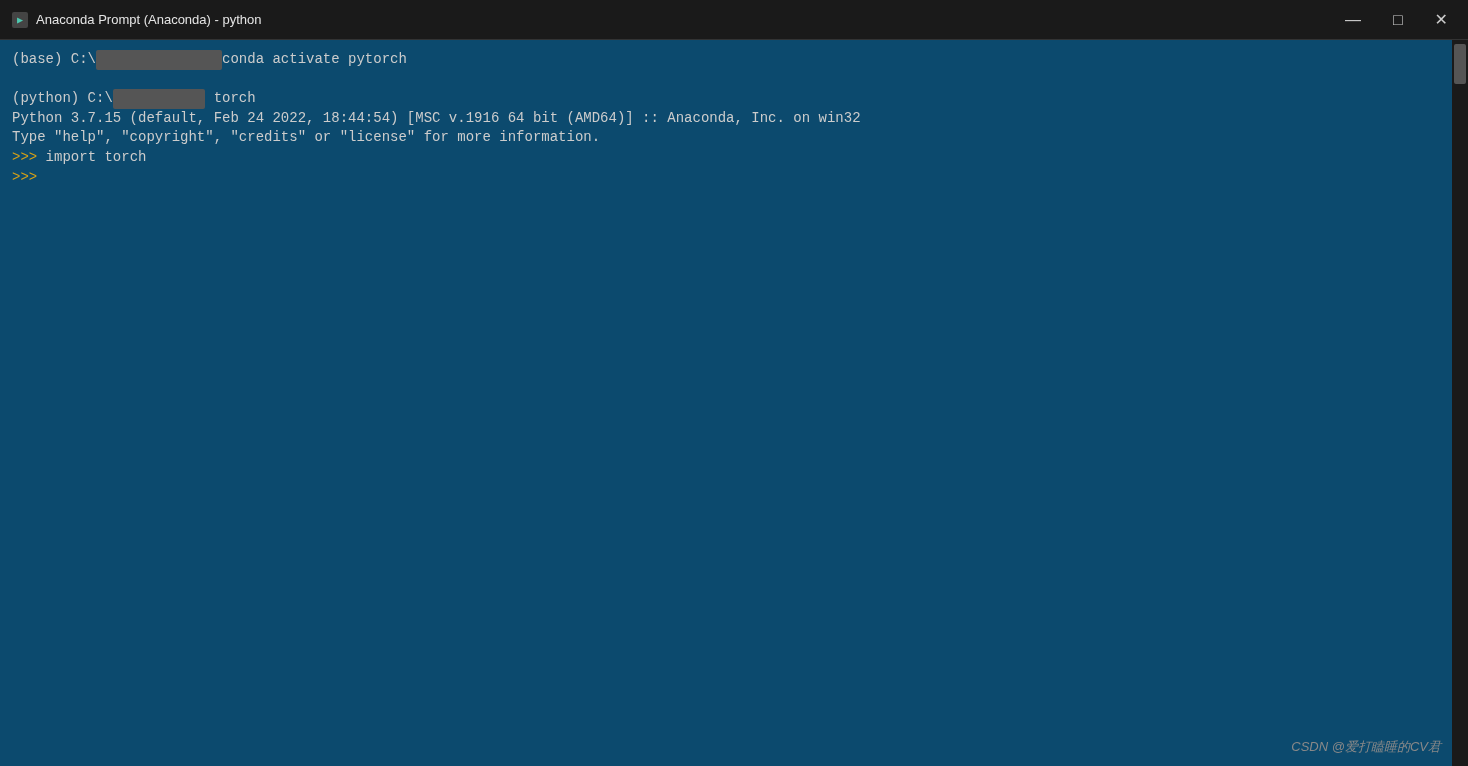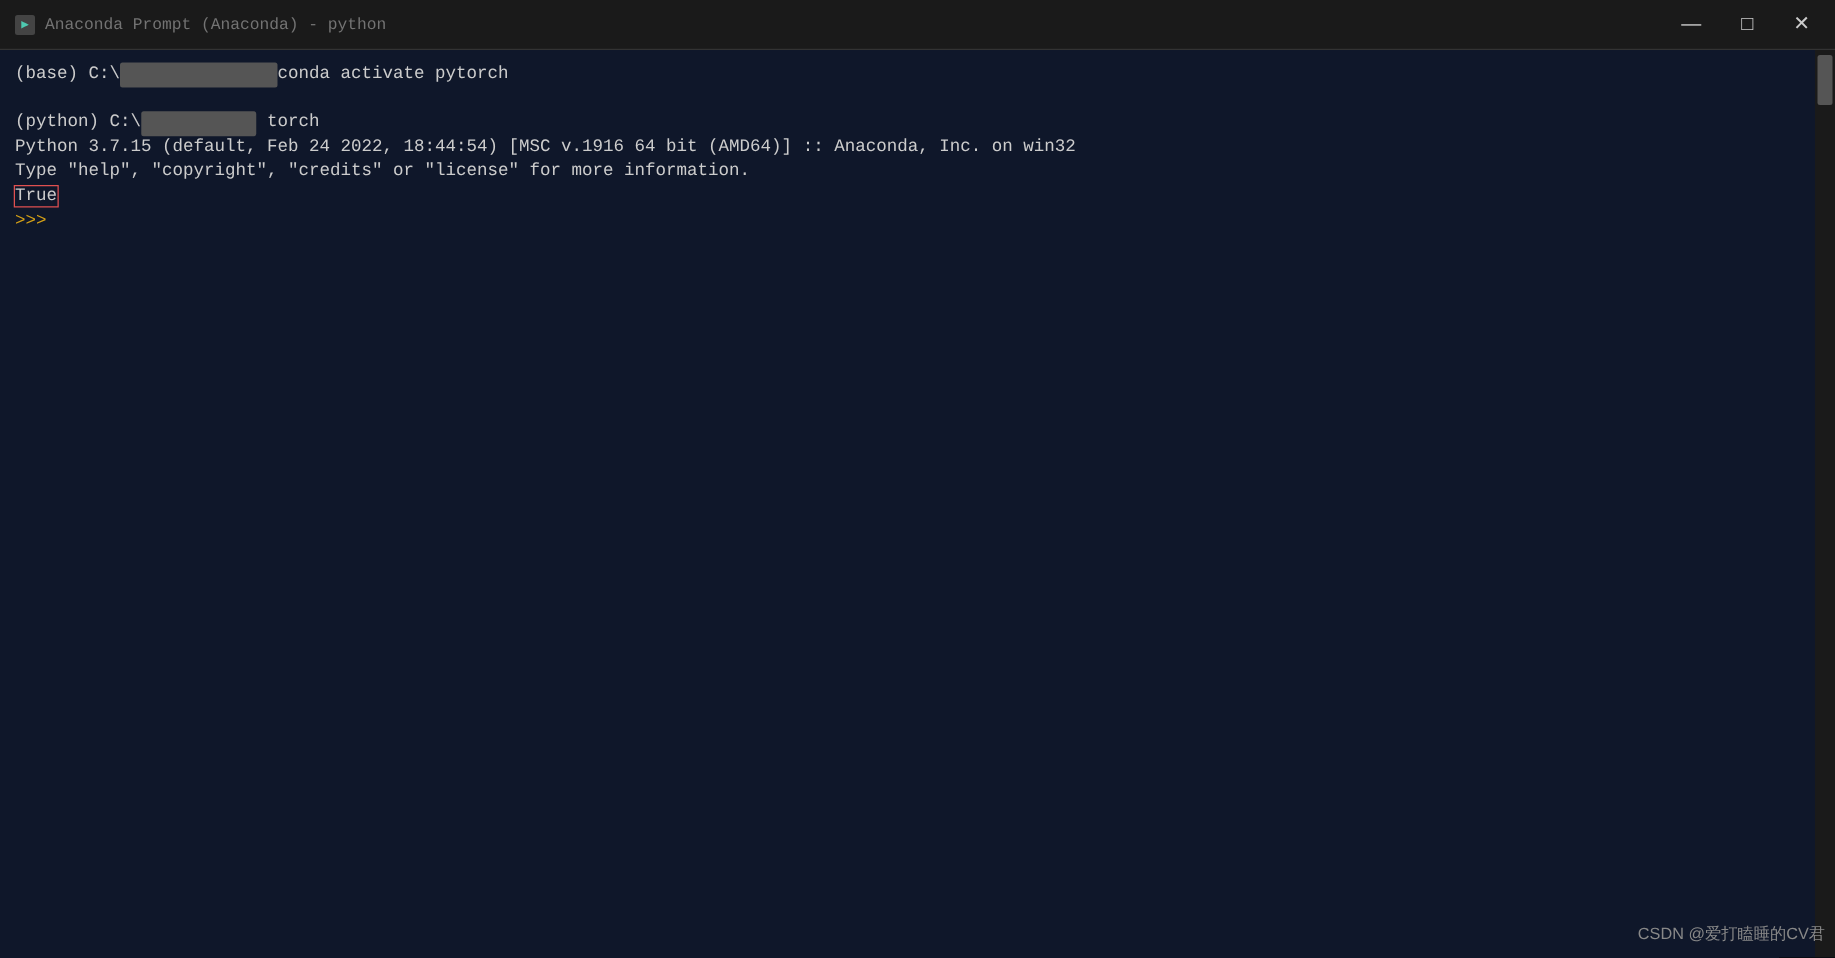--- a/index.html
+++ b/index.html
@@ -47,23 +47,23 @@
       background: #444;
       border-radius: 2px;
       display: flex;
       align-items: center;
       justify-content: center;
       font-size: 10px;
       color: #ccc;
     }
 
     .title-bar-title {
-      color: #737373;
+      color: #e5e5e5;
       font-size: 13px;
-      font-family: Liberation Mono, monospace;
+      font-family: Liberation Sans, sans-serif;
     }
 
     .title-bar-controls {
       display: flex;
       align-items: center;
       gap: 16px;
     }
 
     .window-control {
       color: #cccccc;
@@ -75,21 +75,21 @@
     }
 
     .terminal-body {
       flex: 1;
       display: flex;
       overflow: hidden;
     }
 
     .terminal-content {
       flex: 1;
-      background: #0f172a;
+      background: #0c4a6e;
       color: #cccccc;
       padding: 10px 12px;
       font-family: 'Courier New', Courier, monospace;
       font-size: 14px;
       line-height: 1.4;
       overflow: hidden;
     }
 
     .line {
       display: block;
@@ -122,24 +122,25 @@
       width: 12px;
       height: 40px;
       background: #555;
       margin-top: 4px;
       border-radius: 2px;
     }
 
     .watermark {
       position: fixed;
       bottom: 10px;
-      right: 8px;
+      right: 27px;
       color: #888888;
       font-family: 'Segoe UI', sans-serif;
       font-size: 13px;
+      font-style: italic;
     }
 
     .blurred {
       background: #555;
       color: transparent;
       border-radius: 2px;
       display: inline-block;
     }
   </style>
 </head>
@@ -167,23 +168,23 @@
       <span class="line"><span class="text-white">(base) C:\</span><span class="blurred">██████ ████████</span><span class="text-white">conda activate pytorch</span></span>
 
       <span class="line">&nbsp;</span>
 
       <span class="line"><span class="text-white">(python) C:\</span><span class="blurred">████████ ██</span><span class="text-white"> torch</span></span>
 
       <span class="line">Python 3.7.15 (default, Feb 24 2022, 18:44:54) [MSC v.1916 64 bit (AMD64)] :: Anaconda, Inc. on win32</span>
 
       <span class="line">Type "help", "copyright", "credits" or "license" for more information.</span>
 
+      <span class="line"><span class="prompt-orange">&gt;&gt;&gt;</span><span class="text-white"> import torch</span></span>
 
 
-      <span class="line"><span class="true-highlight">True</span></span>
 
       <span class="line"><span class="prompt-orange">&gt;&gt;&gt;</span></span>
 
     </div>
 
     <div class="scrollbar">
       <div class="scrollbar-thumb"></div>
     </div>
   </div>
 

